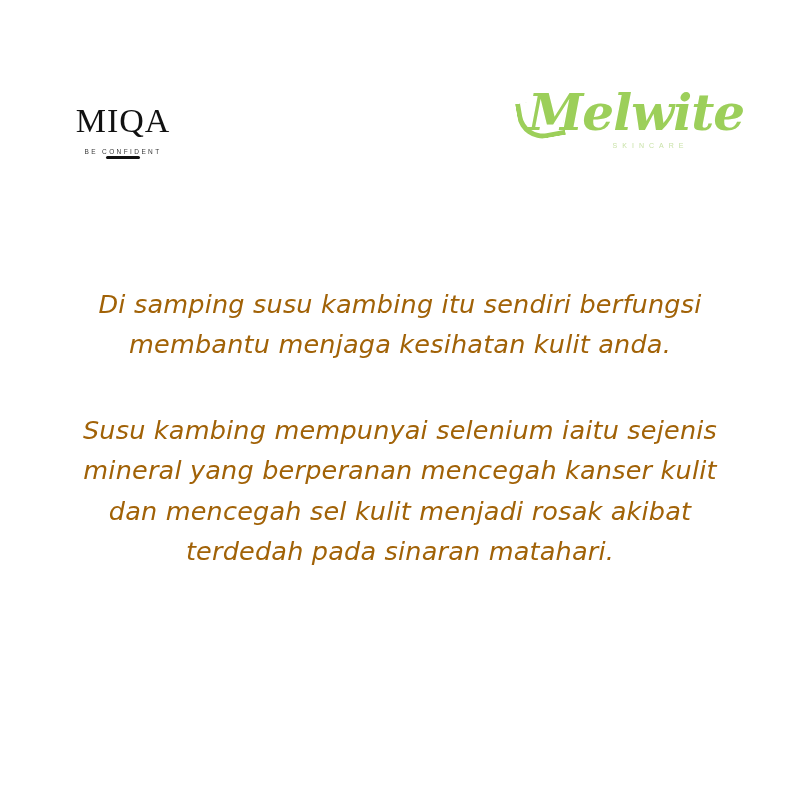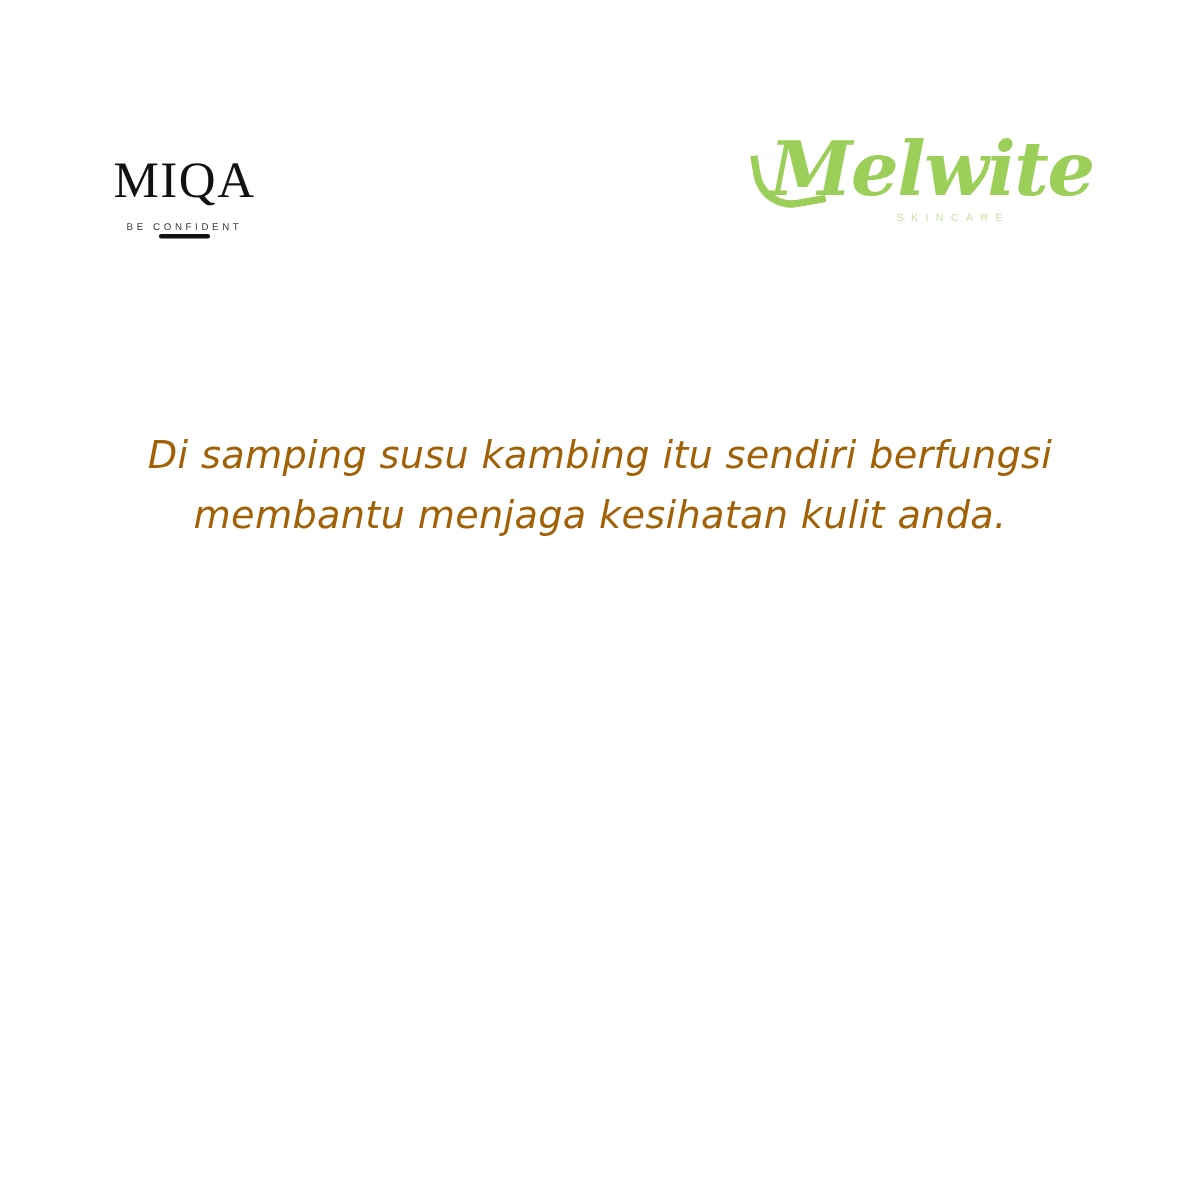--- a/index.html
+++ b/index.html
@@ -55,21 +55,21 @@
     font-family: "Liberation Sans", sans-serif;
     font-size: 6.5px;
     letter-spacing: 2.4px;
     color: #3a3a3a;
     text-transform: uppercase;
   }
 
   
   .melwite-logo {
     position: absolute;
-    right: 72px;
+    right: 57px;
     top: 88px;
     width: 215px;
     text-align: center;
     user-select: none;
   }
   .melwite-wordmark {
     font-family: "DejaVu Serif", serif;
     font-style: italic;
     font-weight: 700;
     font-size: 50px;
@@ -134,15 +134,16 @@
   <div class="melwite-logo">
     <div class="melwite-wordmark">
       <span class="melwite-swash"></span>
       <span>Melwite</span>
     </div>
     <div class="melwite-sub">SKINCARE</div>
   </div>
 
   <div class="copy">
     <p class="para">Di samping susu kambing itu sendiri berfungsi membantu menjaga kesihatan kulit anda.</p>
+    <p class="para">Susu kambing mempunyai selenium iaitu sejenis mineral yang berperanan mencegah kanser kulit dan mencegah sel kulit menjadi rosak akibat terdedah pada sinaran matahari.</p>
   </div>
 
 </div>
 
 </body></html>

